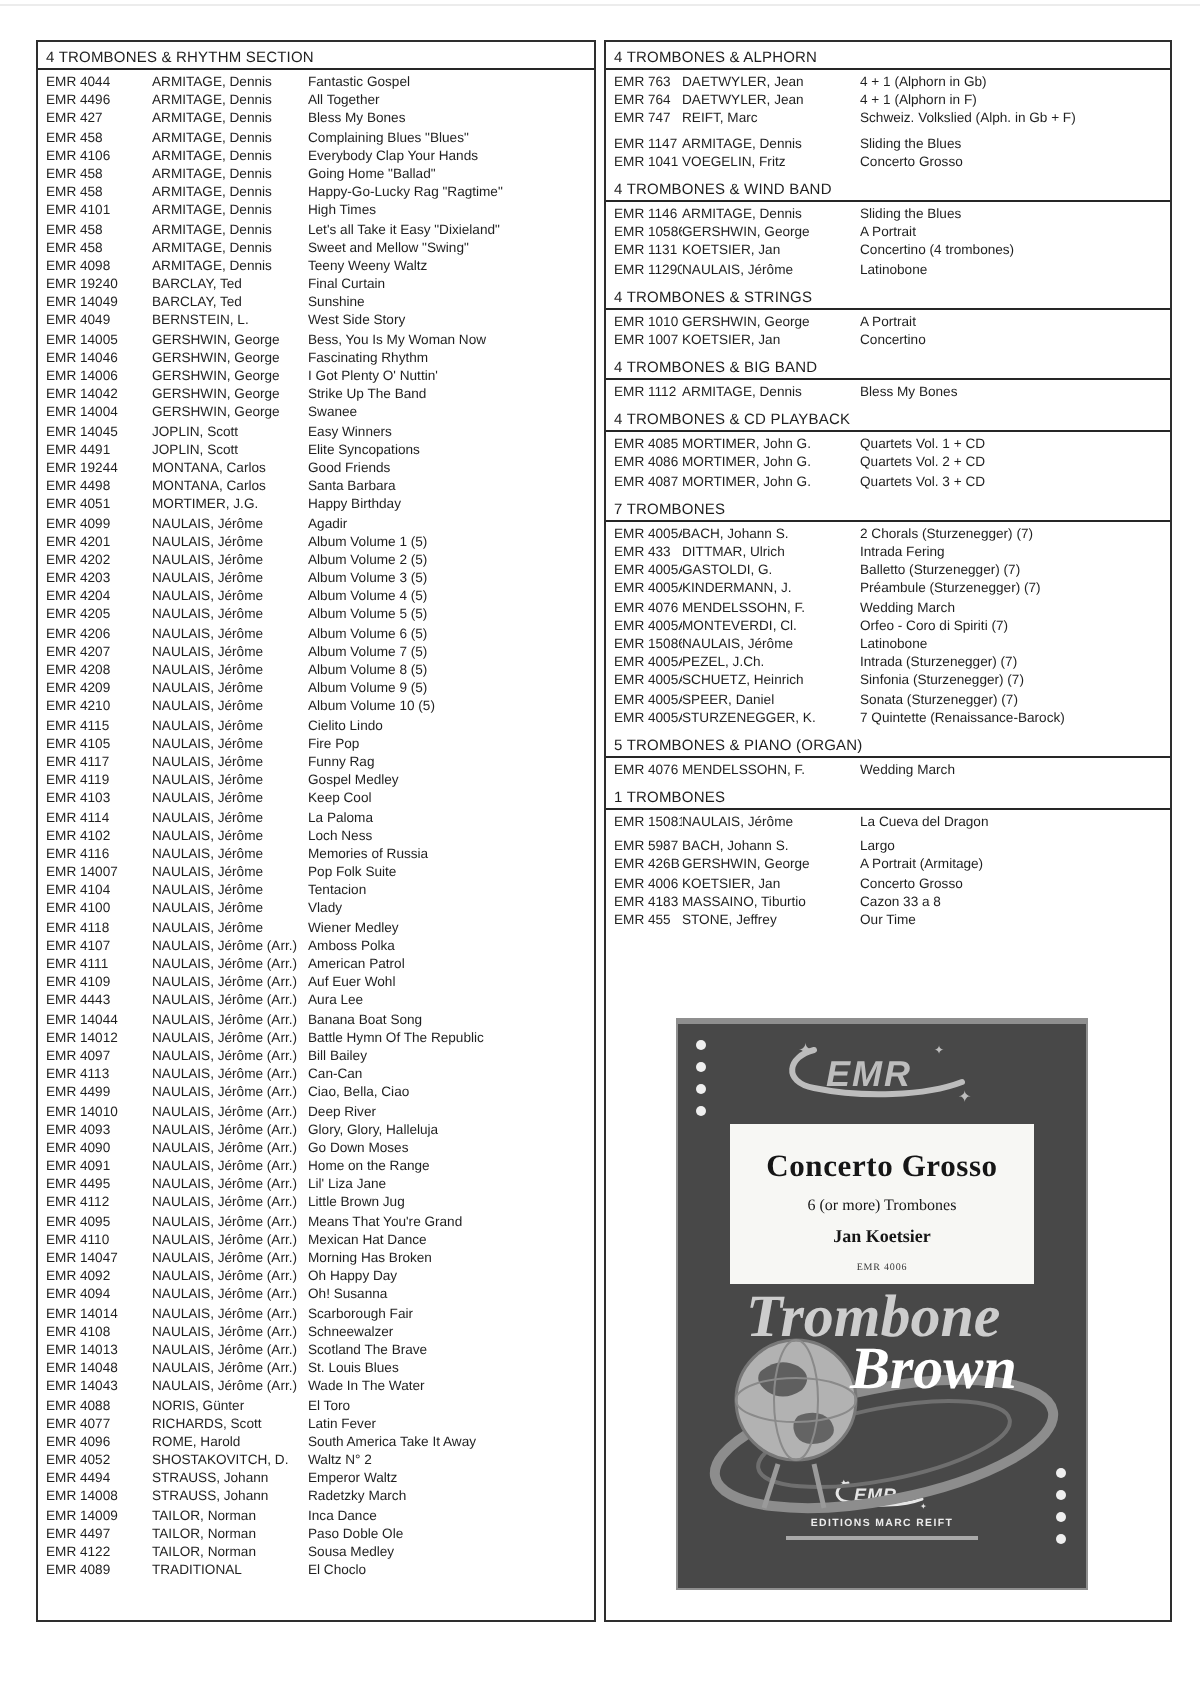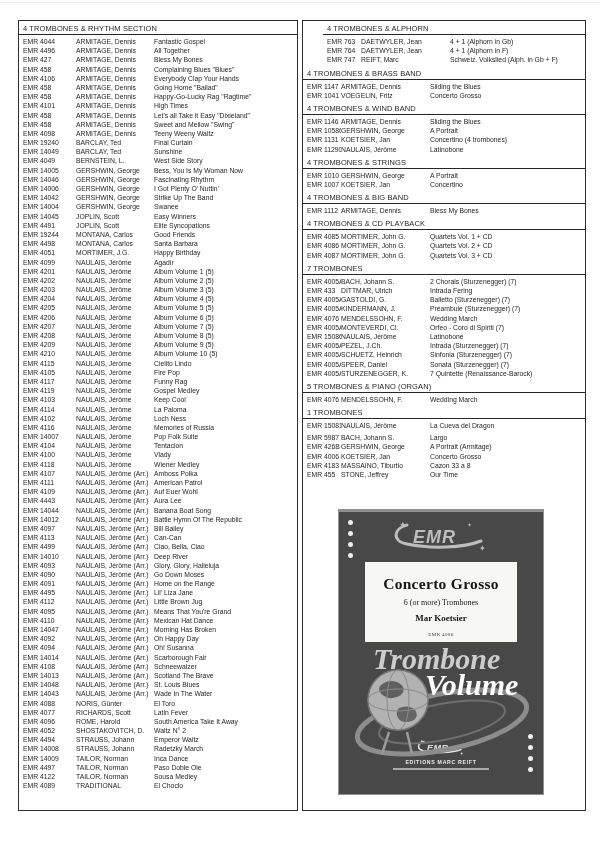--- a/index.html
+++ b/index.html
@@ -6,21 +6,21 @@
   .page{position:relative;width:600px;height:849px;background:#ffffff;overflow:hidden;
         font-family:"Liberation Sans","DejaVu Sans",sans-serif;color:#1f1f1f;}
   .scan-edge{position:absolute;top:2px;left:0;width:100%;height:1px;background:#ececec;}
   .box{position:absolute;top:20px;height:791px;border:1px solid #2e2e2e;background:#fff;
        box-sizing:border-box;padding-top:2px;}
   #left-box{left:18px;width:280px;}
   #right-box{left:302px;width:284px;}
   .sec-h{font-size:7.5px;font-weight:normal;line-height:9px;padding:1px 4px 1px 4px;
          border-bottom:1px solid #262626;margin:0 0 2px 0;letter-spacing:0.1px;}
   .sec{margin-top:3px;}
-  .sections-wrap > div:first-of-type{margin-top:0;margin-left:20px;}
+  .sections-wrap > div:first-of-type{margin-top:0;}
   .row{display:flex;line-height:9.2px;height:9.2px;font-size:6.8px;padding:0 2px 0 4px;
        white-space:nowrap;overflow:hidden;}
   .col{flex:none;overflow:hidden;}
   .l-ref{width:53px;} .l-comp{width:78px;}
   .r-ref{width:34px;} .r-comp{width:89px;}
   .col-title{flex:1;overflow:hidden;}
   
   .cover{position:absolute;left:35px;top:488px;width:206px;height:286px;background:#484848;
          box-sizing:border-box;border:1px solid #8f8f8f;border-top-width:3px;}
   .dots{position:absolute;display:flex;flex-direction:column;}
@@ -486,21 +486,20 @@
                 <span class="col-title">4 + 1 (Alphorn in F)</span>
               </div>
             <div class="row">
                 <span class="col r-ref">EMR 747</span>
                 <span class="col r-comp">REIFT, Marc</span>
                 <span class="col-title">Schweiz. Volkslied (Alph. in Gb + F)</span>
               </div>
           </div>
         </div>
         <div class="sec">
-          <h2 class="sec-h">4 TROMBONES &amp; BRASS BAND</h2>
           <div class="rows">
 
           <div class="row">
                 <span class="col r-ref">EMR 1147</span>
                 <span class="col r-comp">ARMITAGE, Dennis</span>
                 <span class="col-title">Sliding the Blues</span>
               </div>
             <div class="row">
                 <span class="col r-ref">EMR 1041</span>
                 <span class="col r-comp">VOEGELIN, Fritz</span>
@@ -709,37 +708,37 @@
         <path d="M 18 7 C 5 10, 2 23, 18 26 C 42 31, 74 30, 92 23" fill="none" stroke="#bdbdbd" stroke-width="3" stroke-linecap="round"></path>
         <text x="24" y="25" font-family="Liberation Sans, sans-serif" font-size="18" font-weight="bold" font-style="italic" letter-spacing="1" fill="#bdbdbd">EMR</text>
         <text x="10" y="10" font-size="9" fill="#bdbdbd">✦</text>
         <text x="78" y="9" font-size="6" fill="#bdbdbd">✦</text>
         <text x="90" y="33" font-size="8" fill="#bdbdbd">✦</text>
       </svg>
 
       <div class="panel">
         <div class="t">Concerto Grosso</div>
         <div class="s">6 (or more) Trombones</div>
-        <div class="c">Mar Koetsier</div>
+        <div class="c">Jan Koetsier</div>
         <div class="r">EMR 4006</div>
       </div>
 
       <svg class="globe-svg" width="190" height="122" viewBox="0 0 190 122">
         <ellipse cx="95" cy="62" rx="86" ry="28" fill="none" stroke="#8d8d8d" stroke-width="5" transform="rotate(-11 95 62)"></ellipse>
         <ellipse cx="95" cy="62" rx="64" ry="18" fill="none" stroke="#6f6f6f" stroke-width="2" transform="rotate(-11 95 62)"></ellipse>
         <path d="M42,72 l-7,22 M60,72 l5,22" stroke="#9a9a9a" stroke-width="2.5" fill="none"></path>
         <circle cx="51" cy="40" r="30" fill="#b2b2b2" stroke="#787878" stroke-width="1.5"></circle>
         <path d="M33,26 q9,-8 19,-3 q8,5 2,12 q-9,6 -17,1 q-7,-5 -4,-10 Z" fill="#5f5f5f"></path>
         <path d="M52,48 q10,-4 16,2 q5,7 -3,11 q-10,3 -14,-3 q-3,-6 1,-10 Z" fill="#646464"></path>
         <ellipse cx="51" cy="40" rx="30" ry="11" fill="none" stroke="#8a8a8a" stroke-width="1"></ellipse>
         <ellipse cx="51" cy="40" rx="11" ry="30" fill="none" stroke="#8a8a8a" stroke-width="1"></ellipse>
       </svg>
 
       <div class="brand brand-top">Trombone</div>
-      <div class="brand brand-bottom">Volume</div>
+      <div class="brand brand-bottom">Brown</div>
 
       <svg class="footer-logo" width="58" height="20" viewBox="0 0 104 40">
         <path d="M 18 7 C 5 10, 2 23, 18 26 C 42 31, 74 30, 92 23" fill="none" stroke="#e6e6e6" stroke-width="3" stroke-linecap="round"></path>
         <text x="24" y="25" font-family="Liberation Sans, sans-serif" font-size="18" font-weight="bold" font-style="italic" letter-spacing="1" fill="#e6e6e6">EMR</text>
         <text x="10" y="10" font-size="9" fill="#e6e6e6">✦</text>
         <text x="90" y="33" font-size="8" fill="#e6e6e6">✦</text>
       </svg>
 
       <div class="publisher">EDITIONS MARC REIFT</div>
       <div class="pub-fineline"></div>

